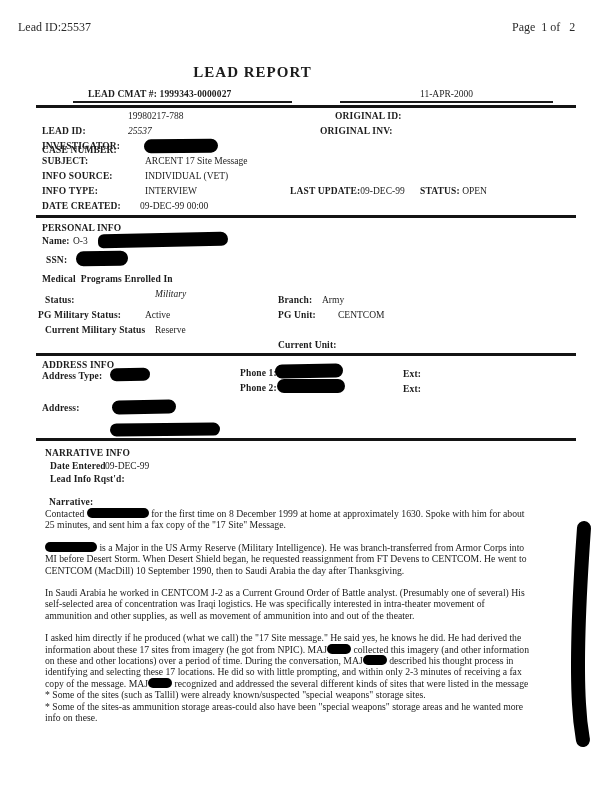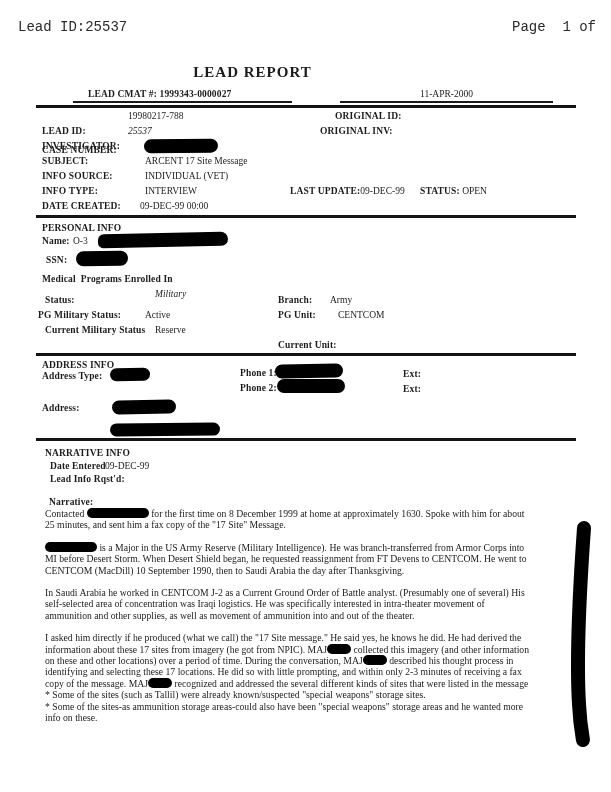--- a/index.html
+++ b/index.html
@@ -2,21 +2,21 @@
 <html><head>
 <meta charset="utf-8">
 <style>
   html,body{margin:0;padding:0;background:#ffffff;}
   .page{
     position:relative;width:611px;height:792px;background:#ffffff;
     font-family:"Liberation Serif","DejaVu Serif",serif;color:#1c1c1c;
     overflow:hidden;
   }
   .t{position:absolute;white-space:nowrap;font-size:9.5px;line-height:11px;}
-  .sm{font-size:14px;color:#2a2a2a;font-family:Liberation Mono, monospace;}
+  .sm{font-size:12px;color:#2a2a2a;}
   .b{font-weight:bold;letter-spacing:0.15px;}
   .pre{white-space:pre;}
   .title{
     position:absolute;left:0;top:64px;width:505px;text-align:center;
     font-size:15px;font-weight:bold;letter-spacing:1px;
   }
   .rule{position:absolute;left:36px;width:540px;background:#141414;}
   .uline{position:absolute;height:1.5px;background:#1a1a1a;}
   .blob{position:absolute;background:#000;border-radius:7px;}
   .nbody{
@@ -82,21 +82,21 @@
   <div class="blob" style="left:98px;top:233px;width:130px;height:14px;border-radius:8px 10px 9px 7px;transform:rotate(-1.2deg);"></div>
 
   <div class="t b" style="left:46px;top:255px;">SSN:</div>
   <div class="blob" style="left:76px;top:251px;width:52px;height:15px;border-radius:9px;transform:rotate(-1deg);"></div>
 
   <div class="t b pre" style="left:42px;top:274px;">Medical  Programs Enrolled In</div>
 
   <div class="t b" style="left:45px;top:295px;">Status:</div>
   <div class="t" style="left:155px;top:289px;font-style:italic;">Military</div>
   <div class="t b" style="left:278px;top:295px;">Branch:</div>
-  <div class="t" style="left:330px;top:295px;">Army</div>
+  <div class="t" style="left:322px;top:295px;">Army</div>
 
   <div class="t b" style="left:38px;top:310px;">PG Military Status:</div>
   <div class="t" style="left:145px;top:310px;">Active</div>
   <div class="t b" style="left:278px;top:310px;">PG Unit:</div>
   <div class="t" style="left:338px;top:310px;">CENTCOM</div>
 
   <div class="t b" style="left:45px;top:325px;">Current Military Status</div>
   <div class="t" style="left:155px;top:325px;">Reserve</div>
 
   <div class="t b" style="left:278px;top:340px;">Current Unit:</div>

